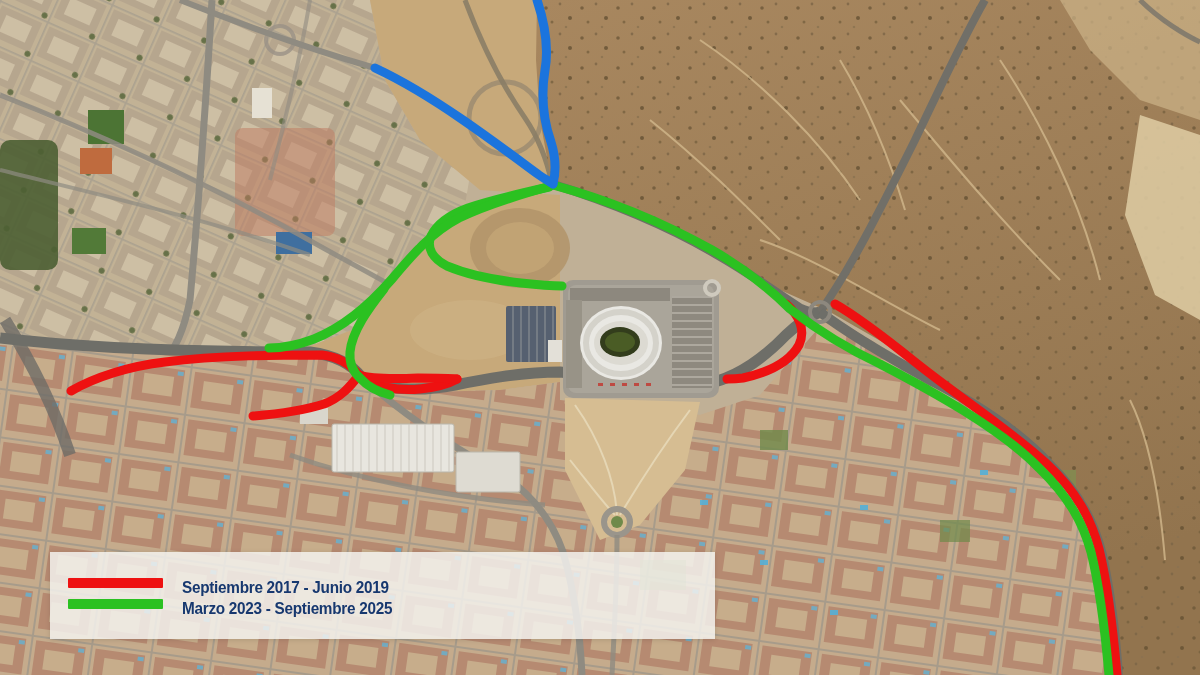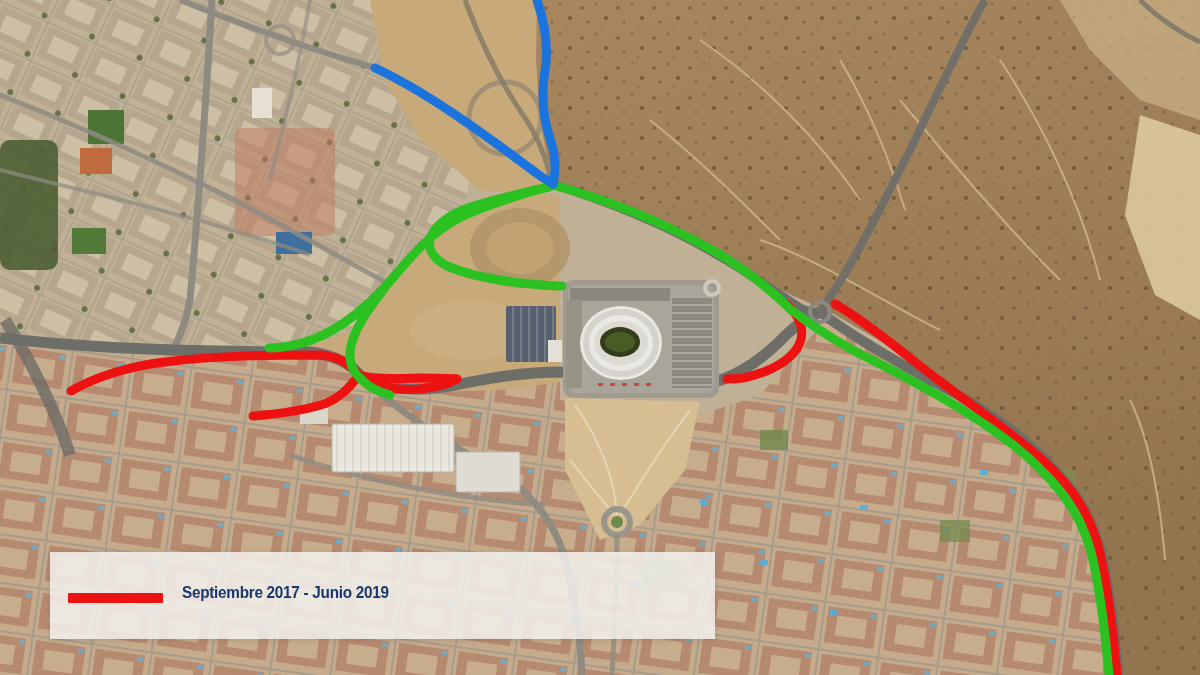--- a/index.html
+++ b/index.html
@@ -3,21 +3,21 @@
 <meta charset="utf-8">
 <style>
   html,body{margin:0;padding:0;background:#222;}
   #stage{position:relative;width:1200px;height:675px;overflow:hidden;font-family:"Liberation Sans",sans-serif;}
   #map-svg{position:absolute;left:0;top:0;width:1200px;height:675px;display:block;}
   
   #legend{position:absolute;left:50px;top:552px;width:665px;height:87px;
           background:rgba(244,243,240,0.84);box-shadow:0 1px 5px rgba(0,0,0,0.12);
           display:flex;flex-direction:column;justify-content:center;gap:6px;
           padding-left:18px;box-sizing:border-box;}
-  .legend-row{display:flex;align-items:flex-end;height:15px;}
+  .legend-row{display:flex;align-items:flex-start;height:15px;}
   .swatch{width:95px;height:10px;margin-right:19px;border-radius:1px;flex:0 0 auto;}
   .legend-label{font-size:17px;font-weight:700;color:#17386f;white-space:nowrap;
                 letter-spacing:-0.3px;transform:scaleX(0.9);transform-origin:left center;}
 </style>
 </head>
 <body>
 
 <div id="stage">
   <svg id="map-svg" viewBox="0 0 1200 675">
     <defs>
@@ -182,14 +182,18 @@
         <path d="M 537 0 C 545 24 549 47 545 70 C 541 94 543 119 551 142 C 556 158 556 172 553 184" stroke="#1b74dd" stroke-width="9" fill="none" stroke-linecap="round" stroke-linejoin="round"></path>
         <path d="M 375 68 C 403 81 434 100 463 120 C 492 140 520 161 539 175 C 546 180 551 182 553 184" stroke="#1b74dd" stroke-width="9" fill="none" stroke-linecap="round" stroke-linejoin="round"></path>
       </g>
   </svg>
 
   <div id="legend">
     <div class="legend-row">
       <span class="swatch" style="background: rgb(238, 17, 17);"></span>
       <span class="legend-label">Septiembre 2017 - Junio 2019</span>
     </div>
+    <div class="legend-row">
+      <span class="swatch" style="background: rgb(43, 193, 33);"></span>
+      <span class="legend-label">Marzo 2023 - Septiembre 2025</span>
+    </div>
   </div>
 </div>
 
 </body></html>

